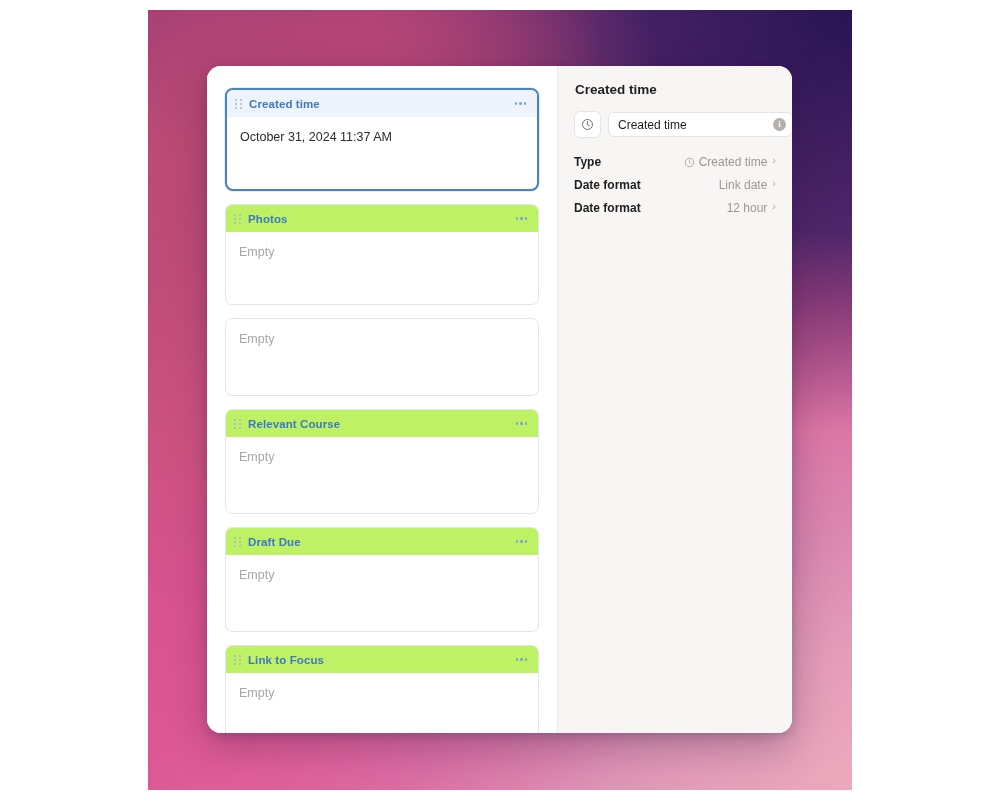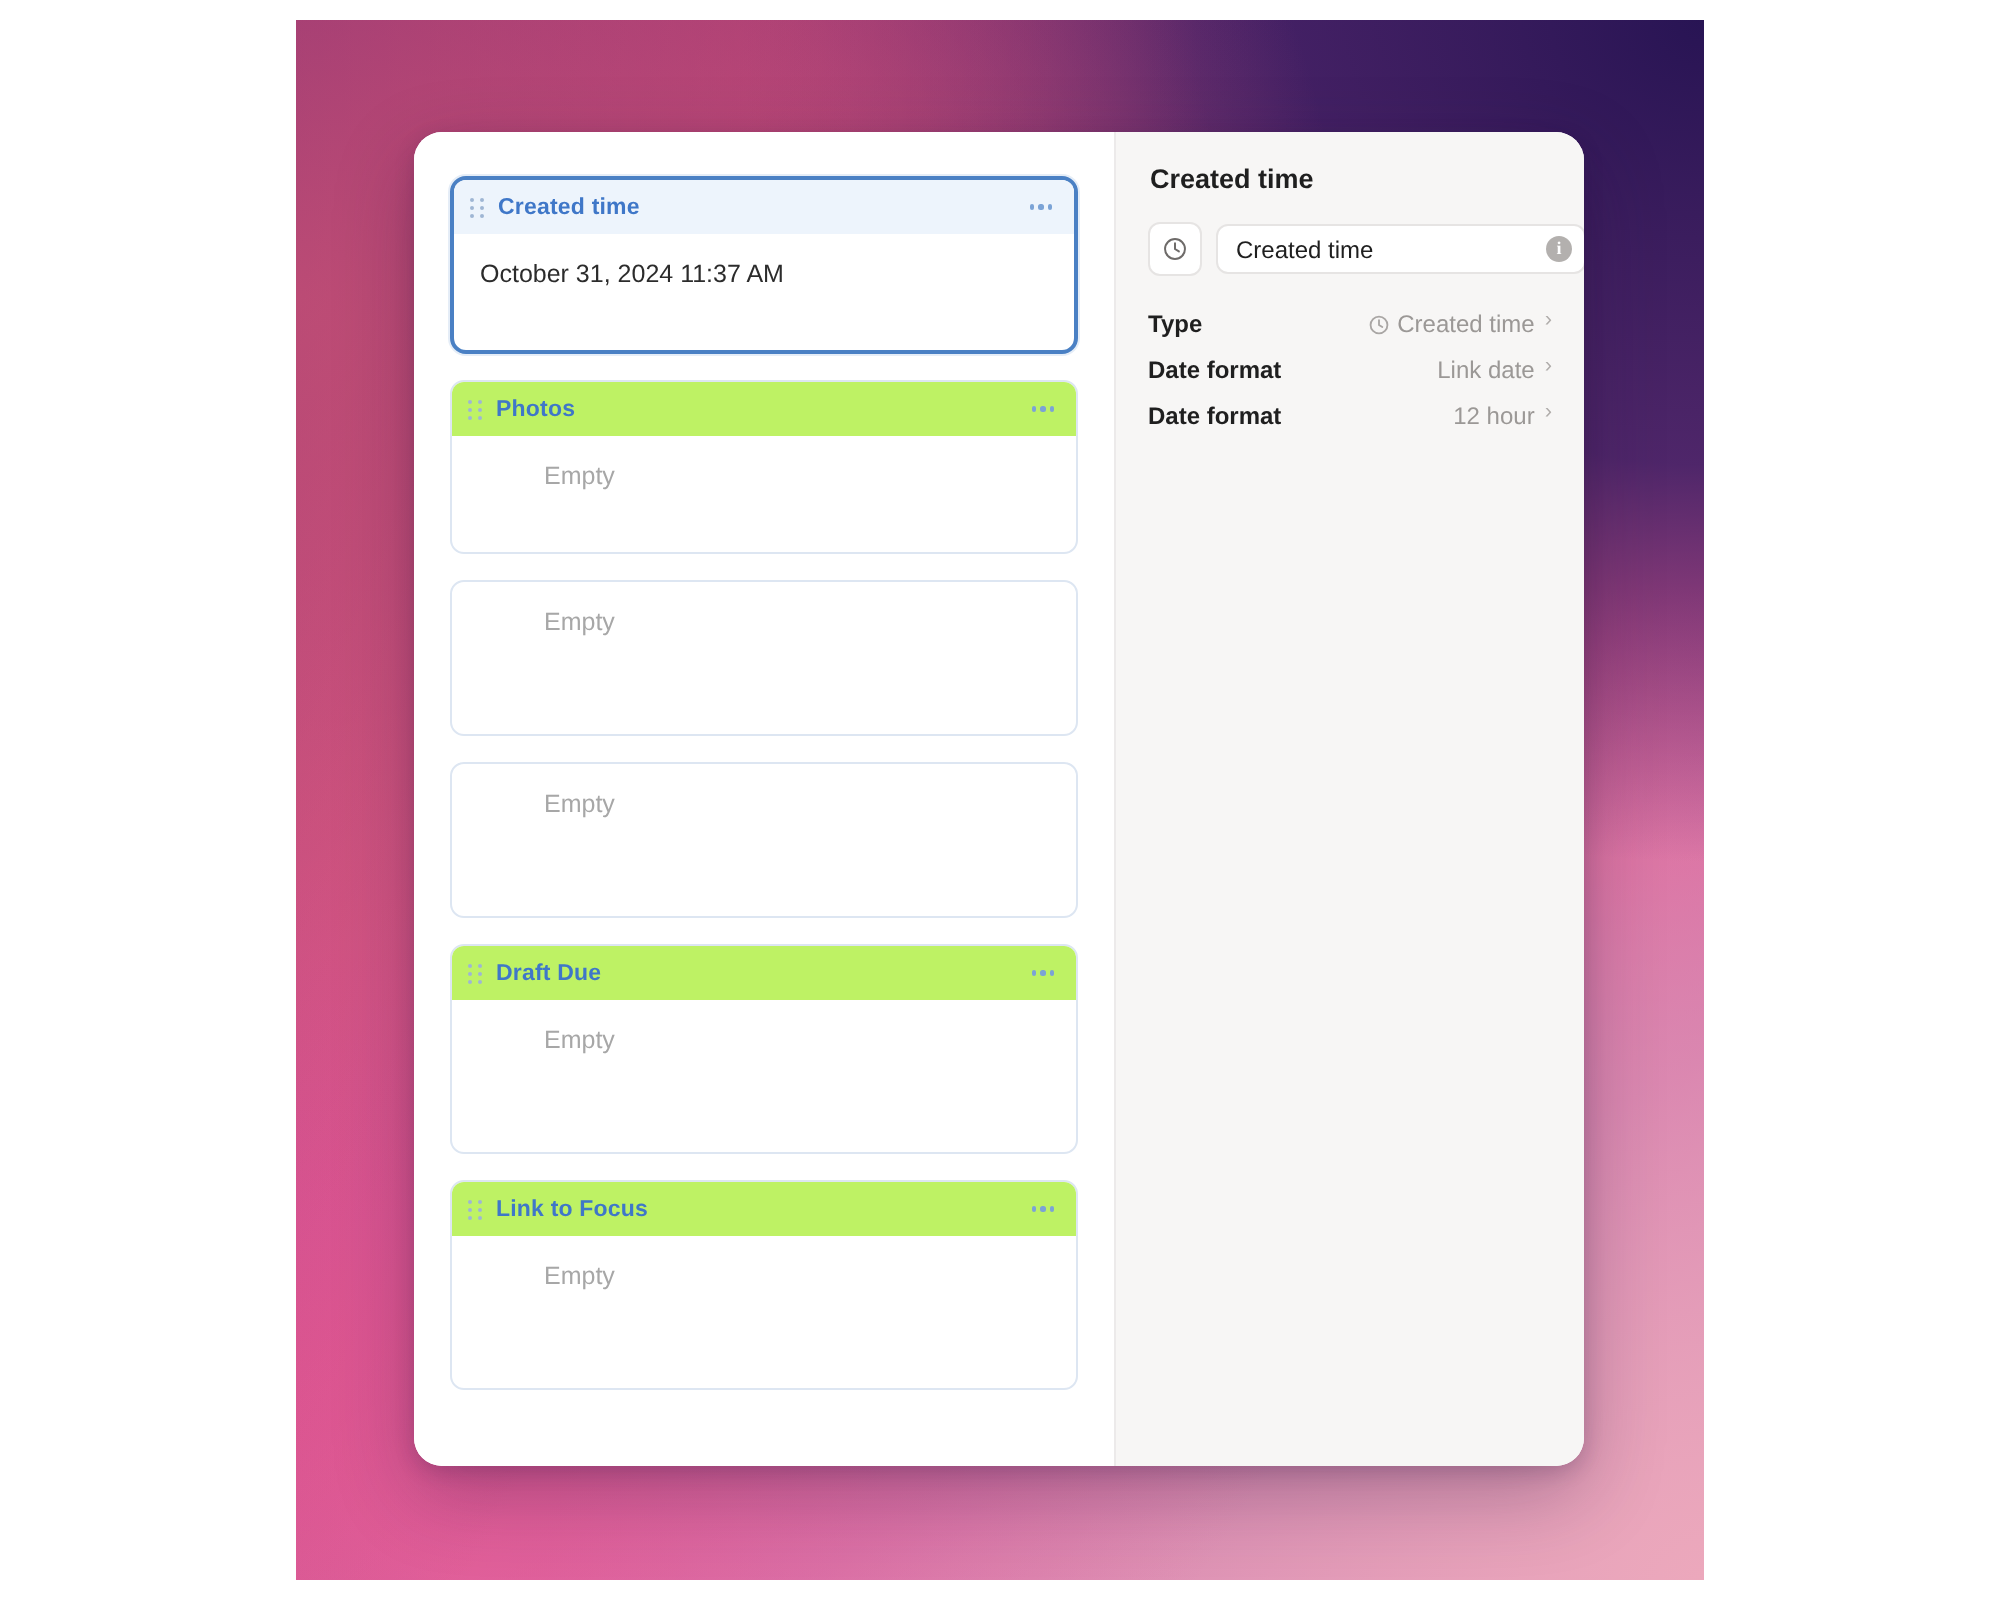--- a/index.html
+++ b/index.html
@@ -135,36 +135,35 @@
   }
   .dots-btn i {
     display: block;
     width: 2.5px;
     height: 2.5px;
     border-radius: 50%;
     background: #7ba3d6;
   }
 
   .card-body {
-    padding: 13px 13px 12px 13px;
+    padding: 13px 13px 26px 13px;
     min-height: 33px;
     box-sizing: content-box;
   }
   .card-body.tall { padding-bottom: 30px; }
 
   .card-value {
     font-size: 12.5px;
     color: #2c2c2c;
     line-height: 1.2;
   }
   .card-empty {
     font-size: 12.5px;
     color: #a7a7a7;
     line-height: 1.2;
-    margin-left: 33px;
   }
 
   
   .right-pane {
     position: relative;
     width: 235px;
     height: 100%;
     background: #f7f6f5;
     border-left: 1px solid #eceaea;
     box-sizing: border-box;
@@ -317,20 +316,36 @@
             <div class="card-body">
               <div class="card-empty">Empty</div>
             </div>
           </div>
           <div class="prop-card">
             <div class="card-body tall">
               <div class="card-empty">Empty</div>
             </div>
           </div>
           <div class="prop-card">
+            <div class="card-head">
+              <span class="drag-handle">
+                <i></i>
+                <i></i>
+                <i></i>
+                <i></i>
+                <i></i>
+                <i></i>
+              </span>
+              <span class="card-title">Relevant Course</span>
+              <span class="dots-btn">
+                <i></i>
+                <i></i>
+                <i></i>
+              </span>
+            </div>
             <div class="card-body tall">
               <div class="card-empty">Empty</div>
             </div>
           </div>
           <div class="prop-card">
             <div class="card-head">
               <span class="drag-handle">
                 <i></i>
                 <i></i>
                 <i></i>

